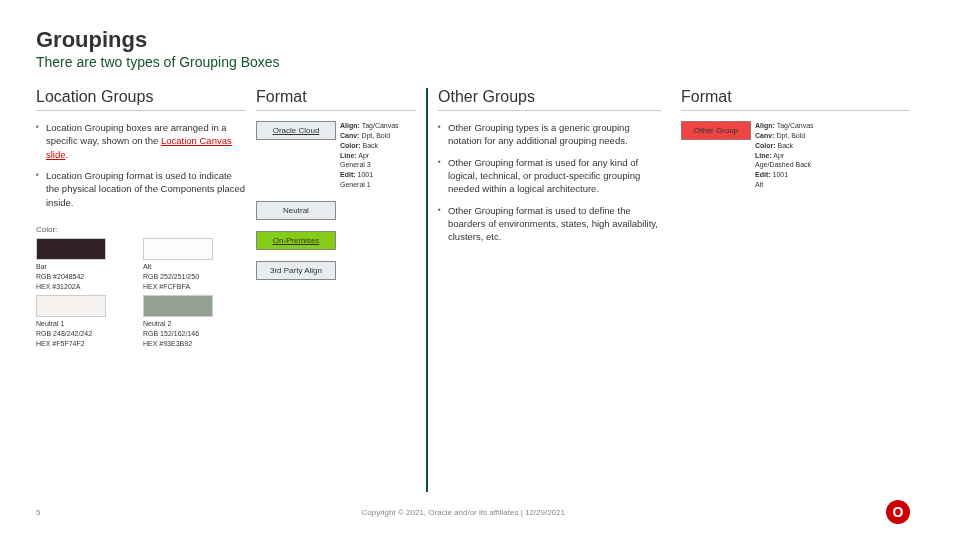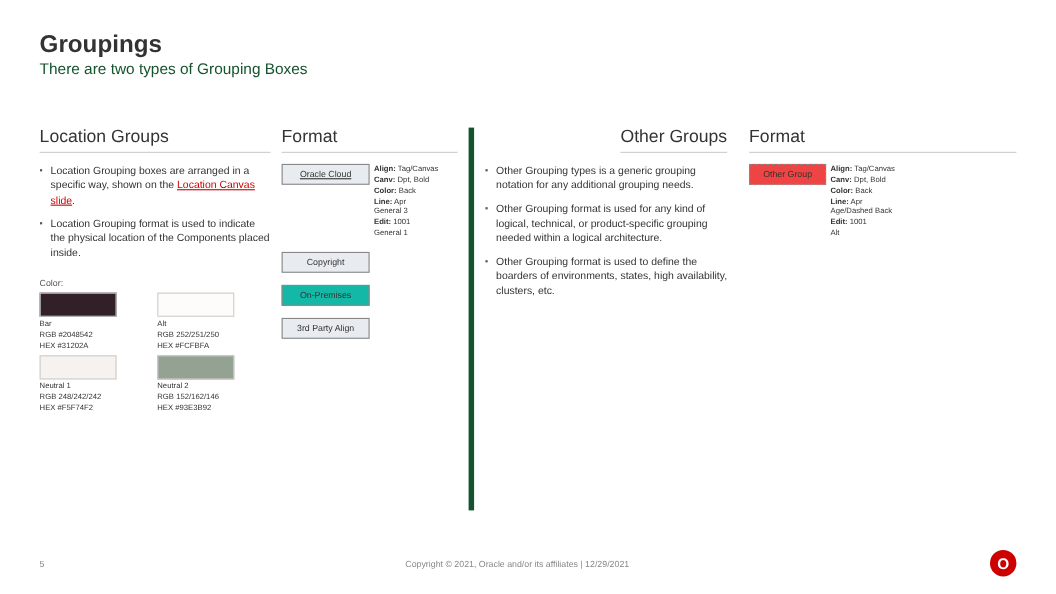--- a/index.html
+++ b/index.html
@@ -8,24 +8,23 @@
       height: 540px;
       background: #fff;
       font-family: Arial, sans-serif;
       overflow: hidden;
       position: relative;
     }
 
     .page {
       width: 960px;
       height: 540px;
-      padding: 28px 36px 16px 36px;
-      display: flex;
-      flex-direction: column;
-      gap: 28px;
+      padding: 28px 50px 16px 36px;
+      display: flex;
+      flex-direction: column;
     }
 
     .header {
       margin-bottom: 18px;
     }
 
     .header-title {
       font-size: 22px;
       font-weight: bold;
       color: #333;
@@ -57,22 +56,21 @@
 
     .col-location-format {
       width: 170px;
       padding-right: 10px;
     }
 
     .col-other {
       width: 245px;
       padding-left: 10px;
       padding-right: 10px;
-      border-left: 5px solid #14532d;
-      align-items: flex-end;
+      border-left: 2px solid #14532d;
     }
 
     .col-other-format {
       flex: 1;
       padding-left: 10px;
     }
 
     .col-heading {
       font-size: 16px;
       font-weight: normal;
@@ -136,22 +134,23 @@
     }
 
     .loc-box-internet {
       min-width: 80px;
       background: #e8ecf0;
       border: 1.5px solid #888;
     }
 
     .loc-box-onprem {
       min-width: 80px;
-      background: #14b8a6;
+      background: #84cc16;
       border: 1.5px solid #888;
+      text-decoration: underline;
     }
 
     .loc-box-3rdparty {
       min-width: 80px;
       background: #e8ecf0;
       border: 1.5px solid #888;
     }
 
     
     .other-group-box {
@@ -317,21 +316,21 @@
             <span class="ft-line"><span class="ft-bold">Canv:</span> Dpt, Bold</span>
             <span class="ft-line"><span class="ft-bold">Color:</span> Back</span>
             <span class="ft-line"><span class="ft-bold">Line:</span> Apr</span>
             <span class="ft-line">General 3</span>
             <span class="ft-line"><span class="ft-bold">Edit:</span> 1001</span>
             <span class="ft-line">General 1</span>
           </div>
         </div>
 
         <div class="format-row-group">
-          <div class="loc-box loc-box-internet">Copyright</div>
+          <div class="loc-box loc-box-internet">Neutral</div>
         </div>
 
         <div class="format-row-group">
           <div class="loc-box loc-box-onprem">On-Premises</div>
         </div>
 
         <div class="format-row-group">
           <div class="loc-box loc-box-3rdparty">3rd Party Align</div>
         </div>
 

